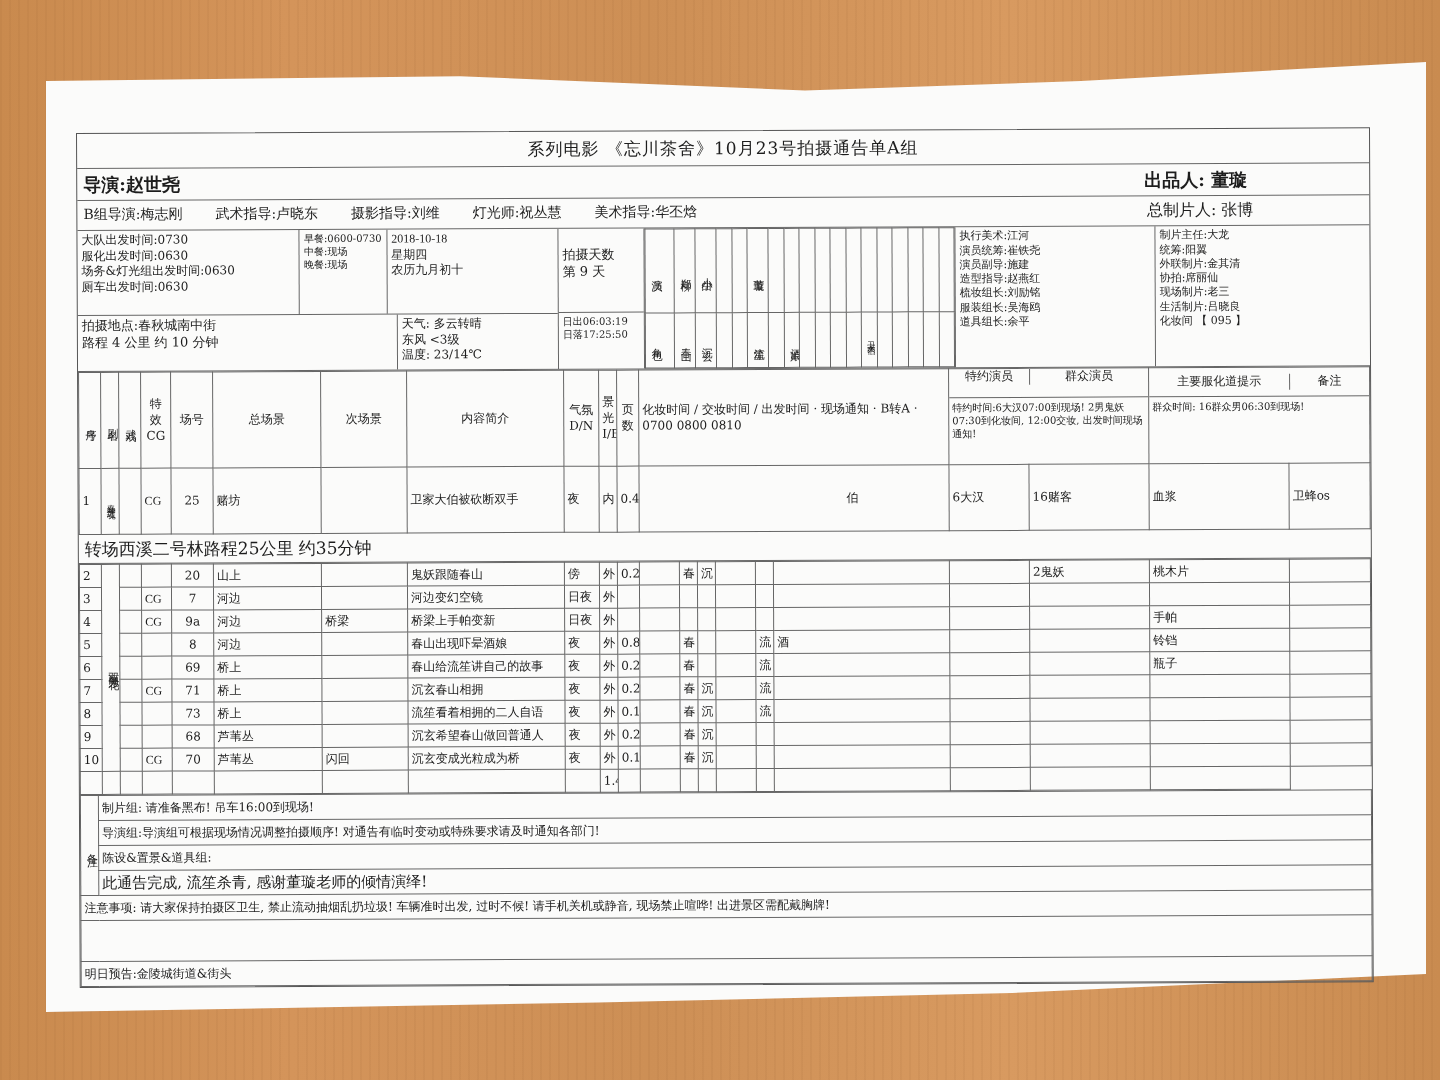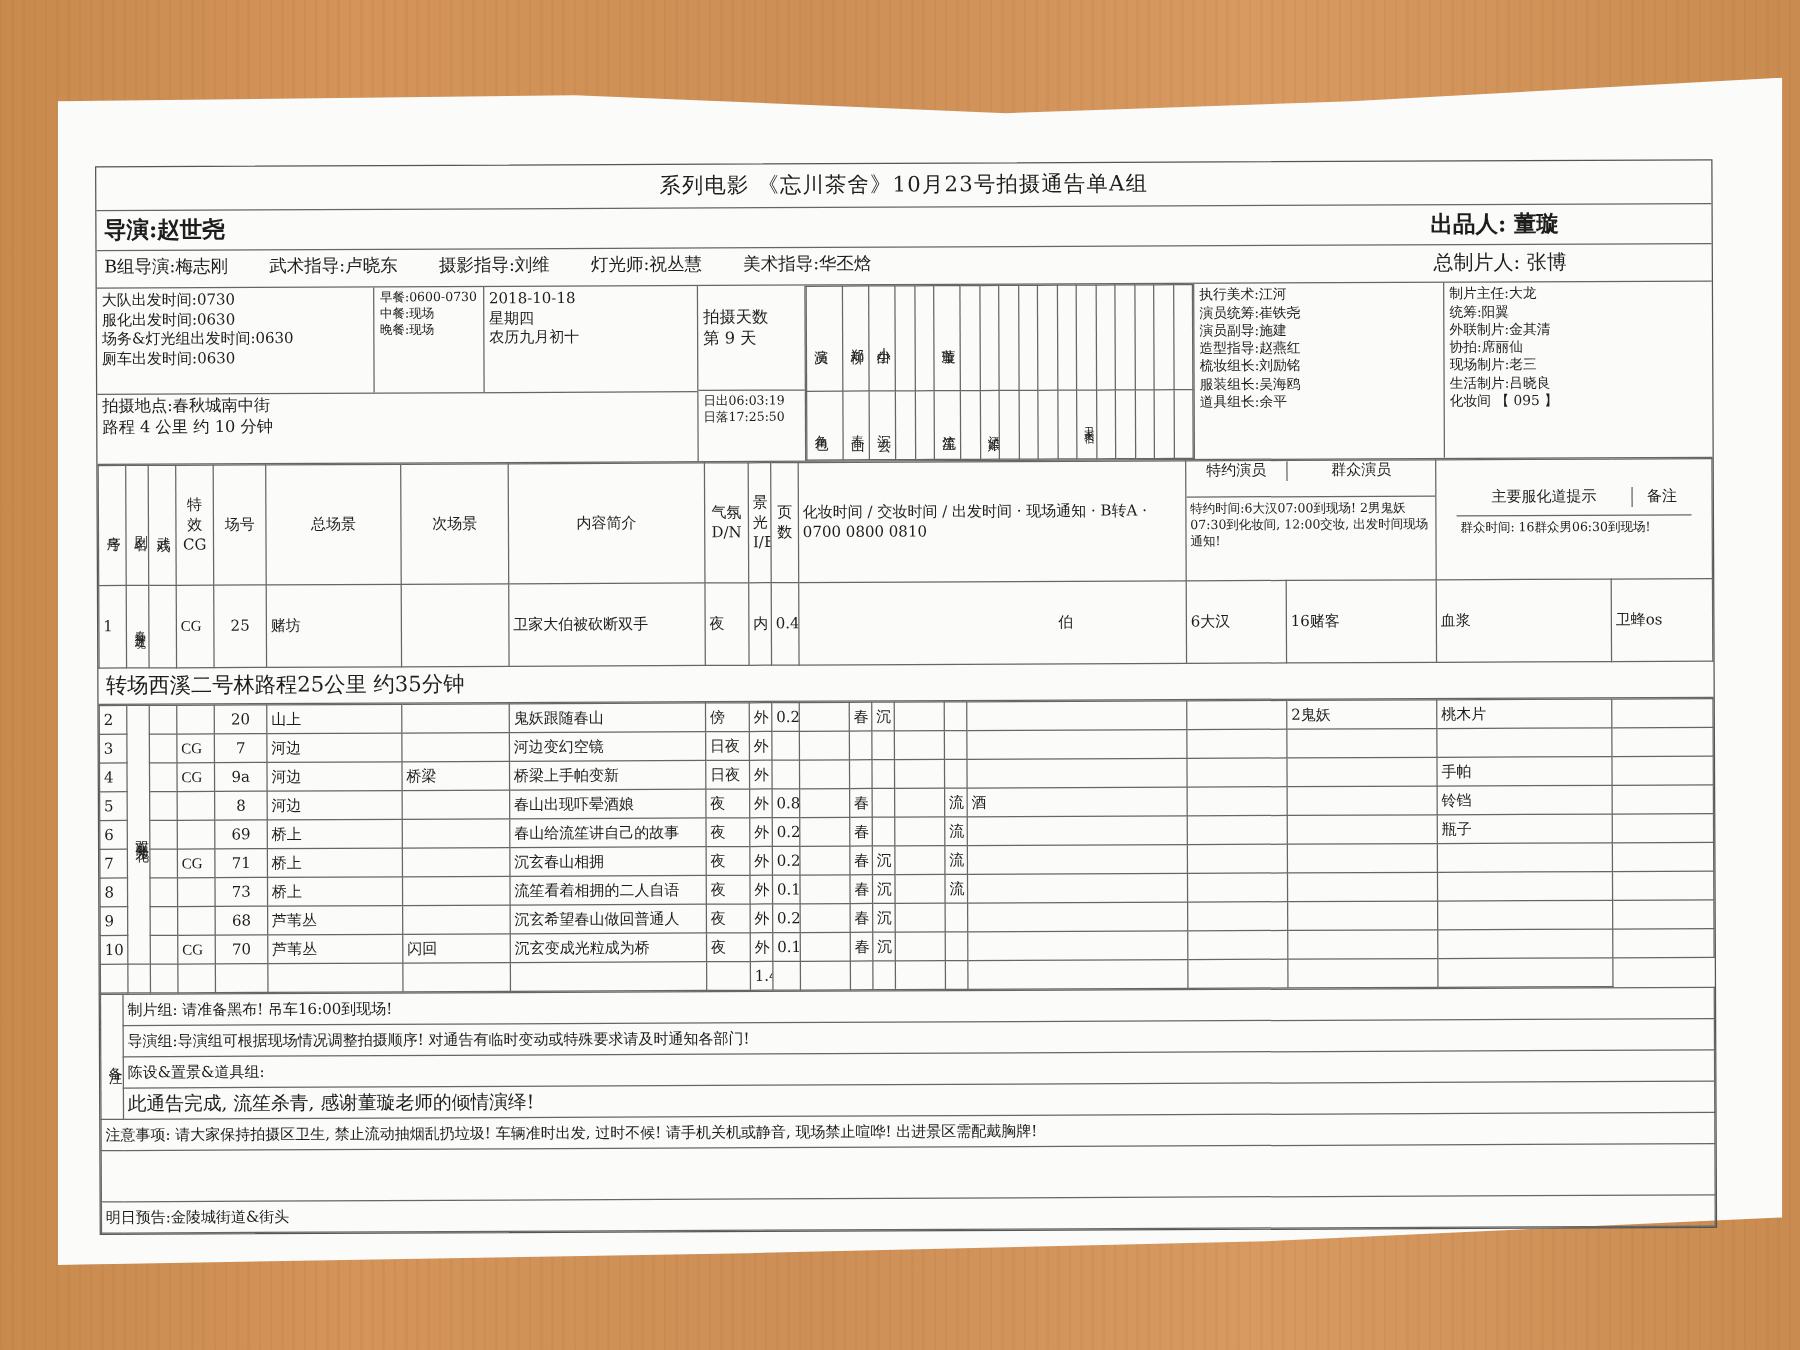--- a/index.html
+++ b/index.html
@@ -74,30 +74,35 @@
           <div>大队出发时间:0730</div>
           <div>服化出发时间:0630</div>
           <div>场务&amp;灯光组出发时间:0630</div>
           <div>厕车出发时间:0630</div>
         </div>
         <div class="cell lines small" style="width:90px;">
           <div>早餐:0600-0730</div>
           <div>中餐:现场</div>
           <div>晚餐:现场</div>
         </div>
-        <div class="cell lines" style="width:176px;">
+        <div class="cell lines" style="width:176px;font-family:Liberation Serif, serif;">
           <div>2018-10-18</div>
           <div>星期四</div>
           <div>农历九月初十</div>
         </div>
       </div>
       <div style="display:flex;flex:1;">
         <div class="cell lines" style="width:320px;font-size:13px;">
           <div>拍摄地点:春秋城南中街</div>
           <div>路程  4  公里    约  10 分钟</div>
+        </div>
+        <div class="cell lines" style="width:160px;">
+          <div>天气: 多云转晴</div>
+          <div>东风 &lt;3级</div>
+          <div>温度: 23/14℃</div>
         </div>
       </div>
     </div>
     <div style="width:85px;display:flex;flex-direction:column;border-right:1px solid #666;">
       <div class="cell lines" style="height:84px;border-right:none;border-bottom:1px solid #666;padding-top:18px;font-size:13px;">
         <div>拍摄天数</div>
         <div>第 9 天</div>
       </div>
       <div class="cell lines small" style="border-right:none;">
         <div>日出06:03:19</div>
@@ -213,21 +218,21 @@
         <span>0800</span>
         <span>0810</span>
       </td>
       <td colspan="2" style="padding:0;vertical-align:top;">
         <div style="display:flex;border-bottom:1px solid #666;height:28px;align-items:flex-start;">
           <span style="width:80px;border-right:1px solid #666;">特约演员</span>
           <span style="flex:1;">群众演员</span>
         </div>
         <div class="small" style="white-space:normal;text-align:left;padding:3px;">特约时间:6大汉07:00到现场! 2男鬼妖07:30到化妆间, 12:00交妆, 出发时间现场通知!</div>
       </td>
-      <td colspan="2" style="padding:16px;vertical-align:top;margin-top:42px;">
+      <td colspan="2" style="padding:0;vertical-align:top;margin-top:42px;">
         <div style="display:flex;border-bottom:1px solid #666;height:28px;align-items:center;">
           <span style="width:140px;border-right:1px solid #666;">主要服化道提示</span>
           <span style="flex:1;">备注</span>
         </div>
         <div class="small" style="white-space:normal;text-align:left;padding:3px;">群众时间: 16群众男06:30到现场!</div>
       </td>
     </tr>
     <tr style="height:66px;">
       <td>1</td>
       <td><span class="vert" style="font-size:9px;">春神之魂</span></td>

